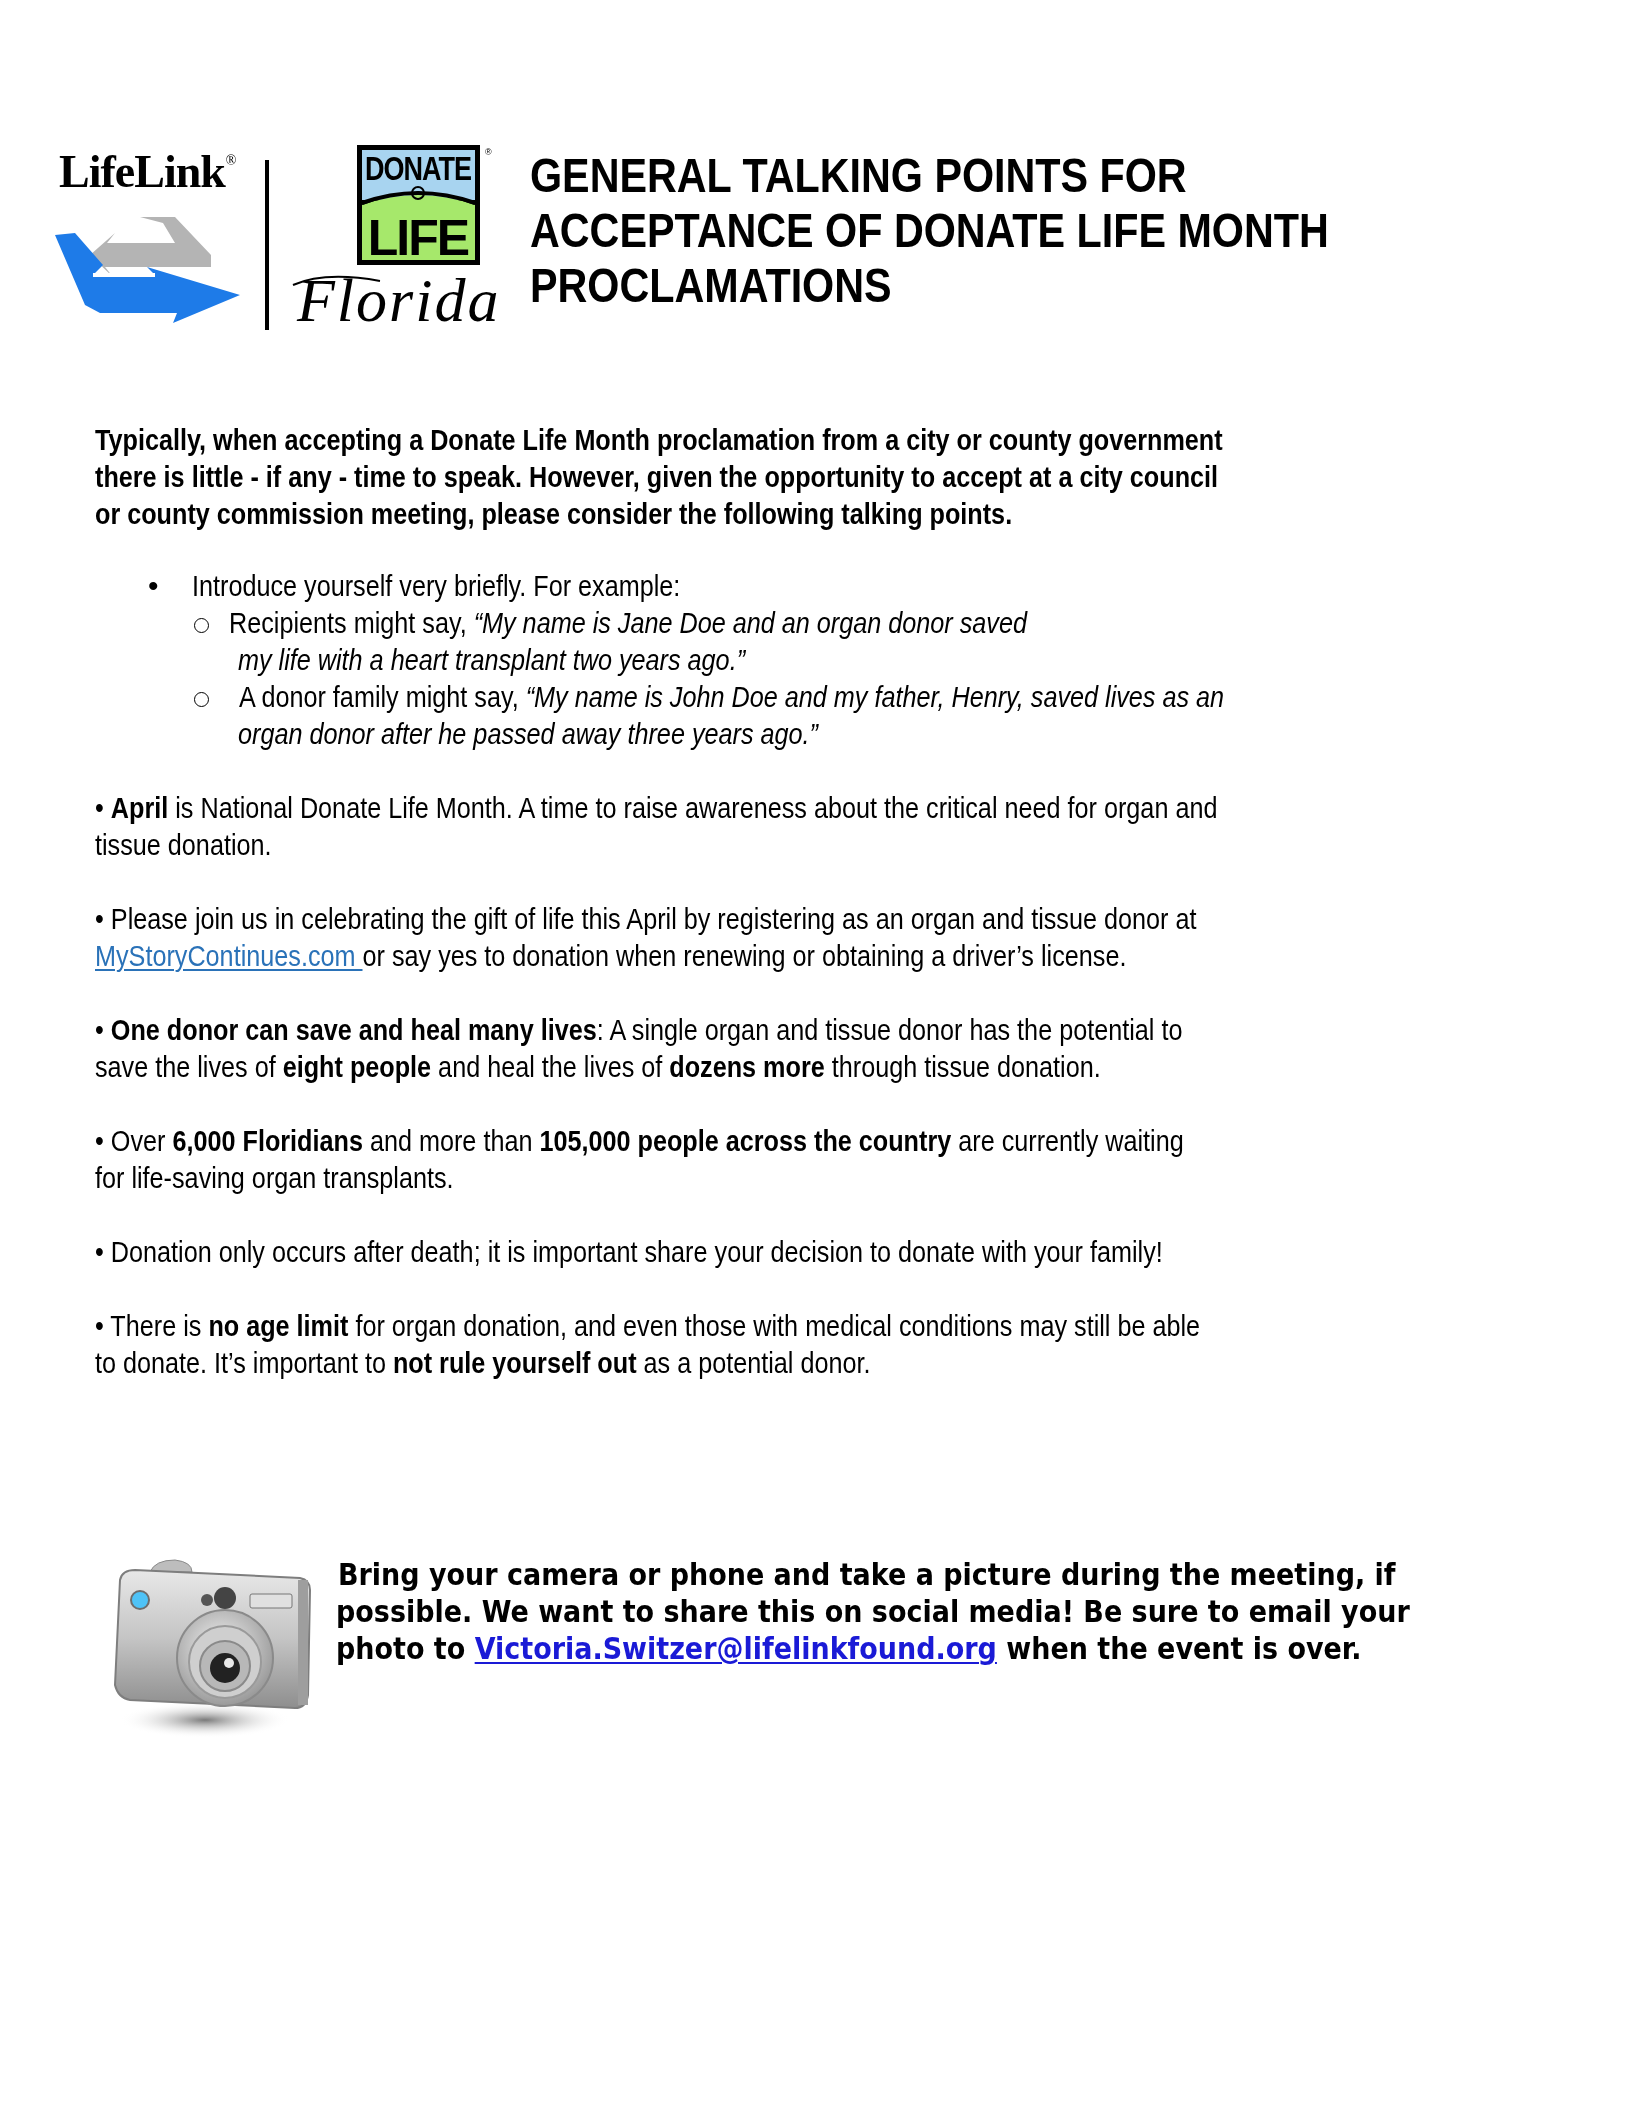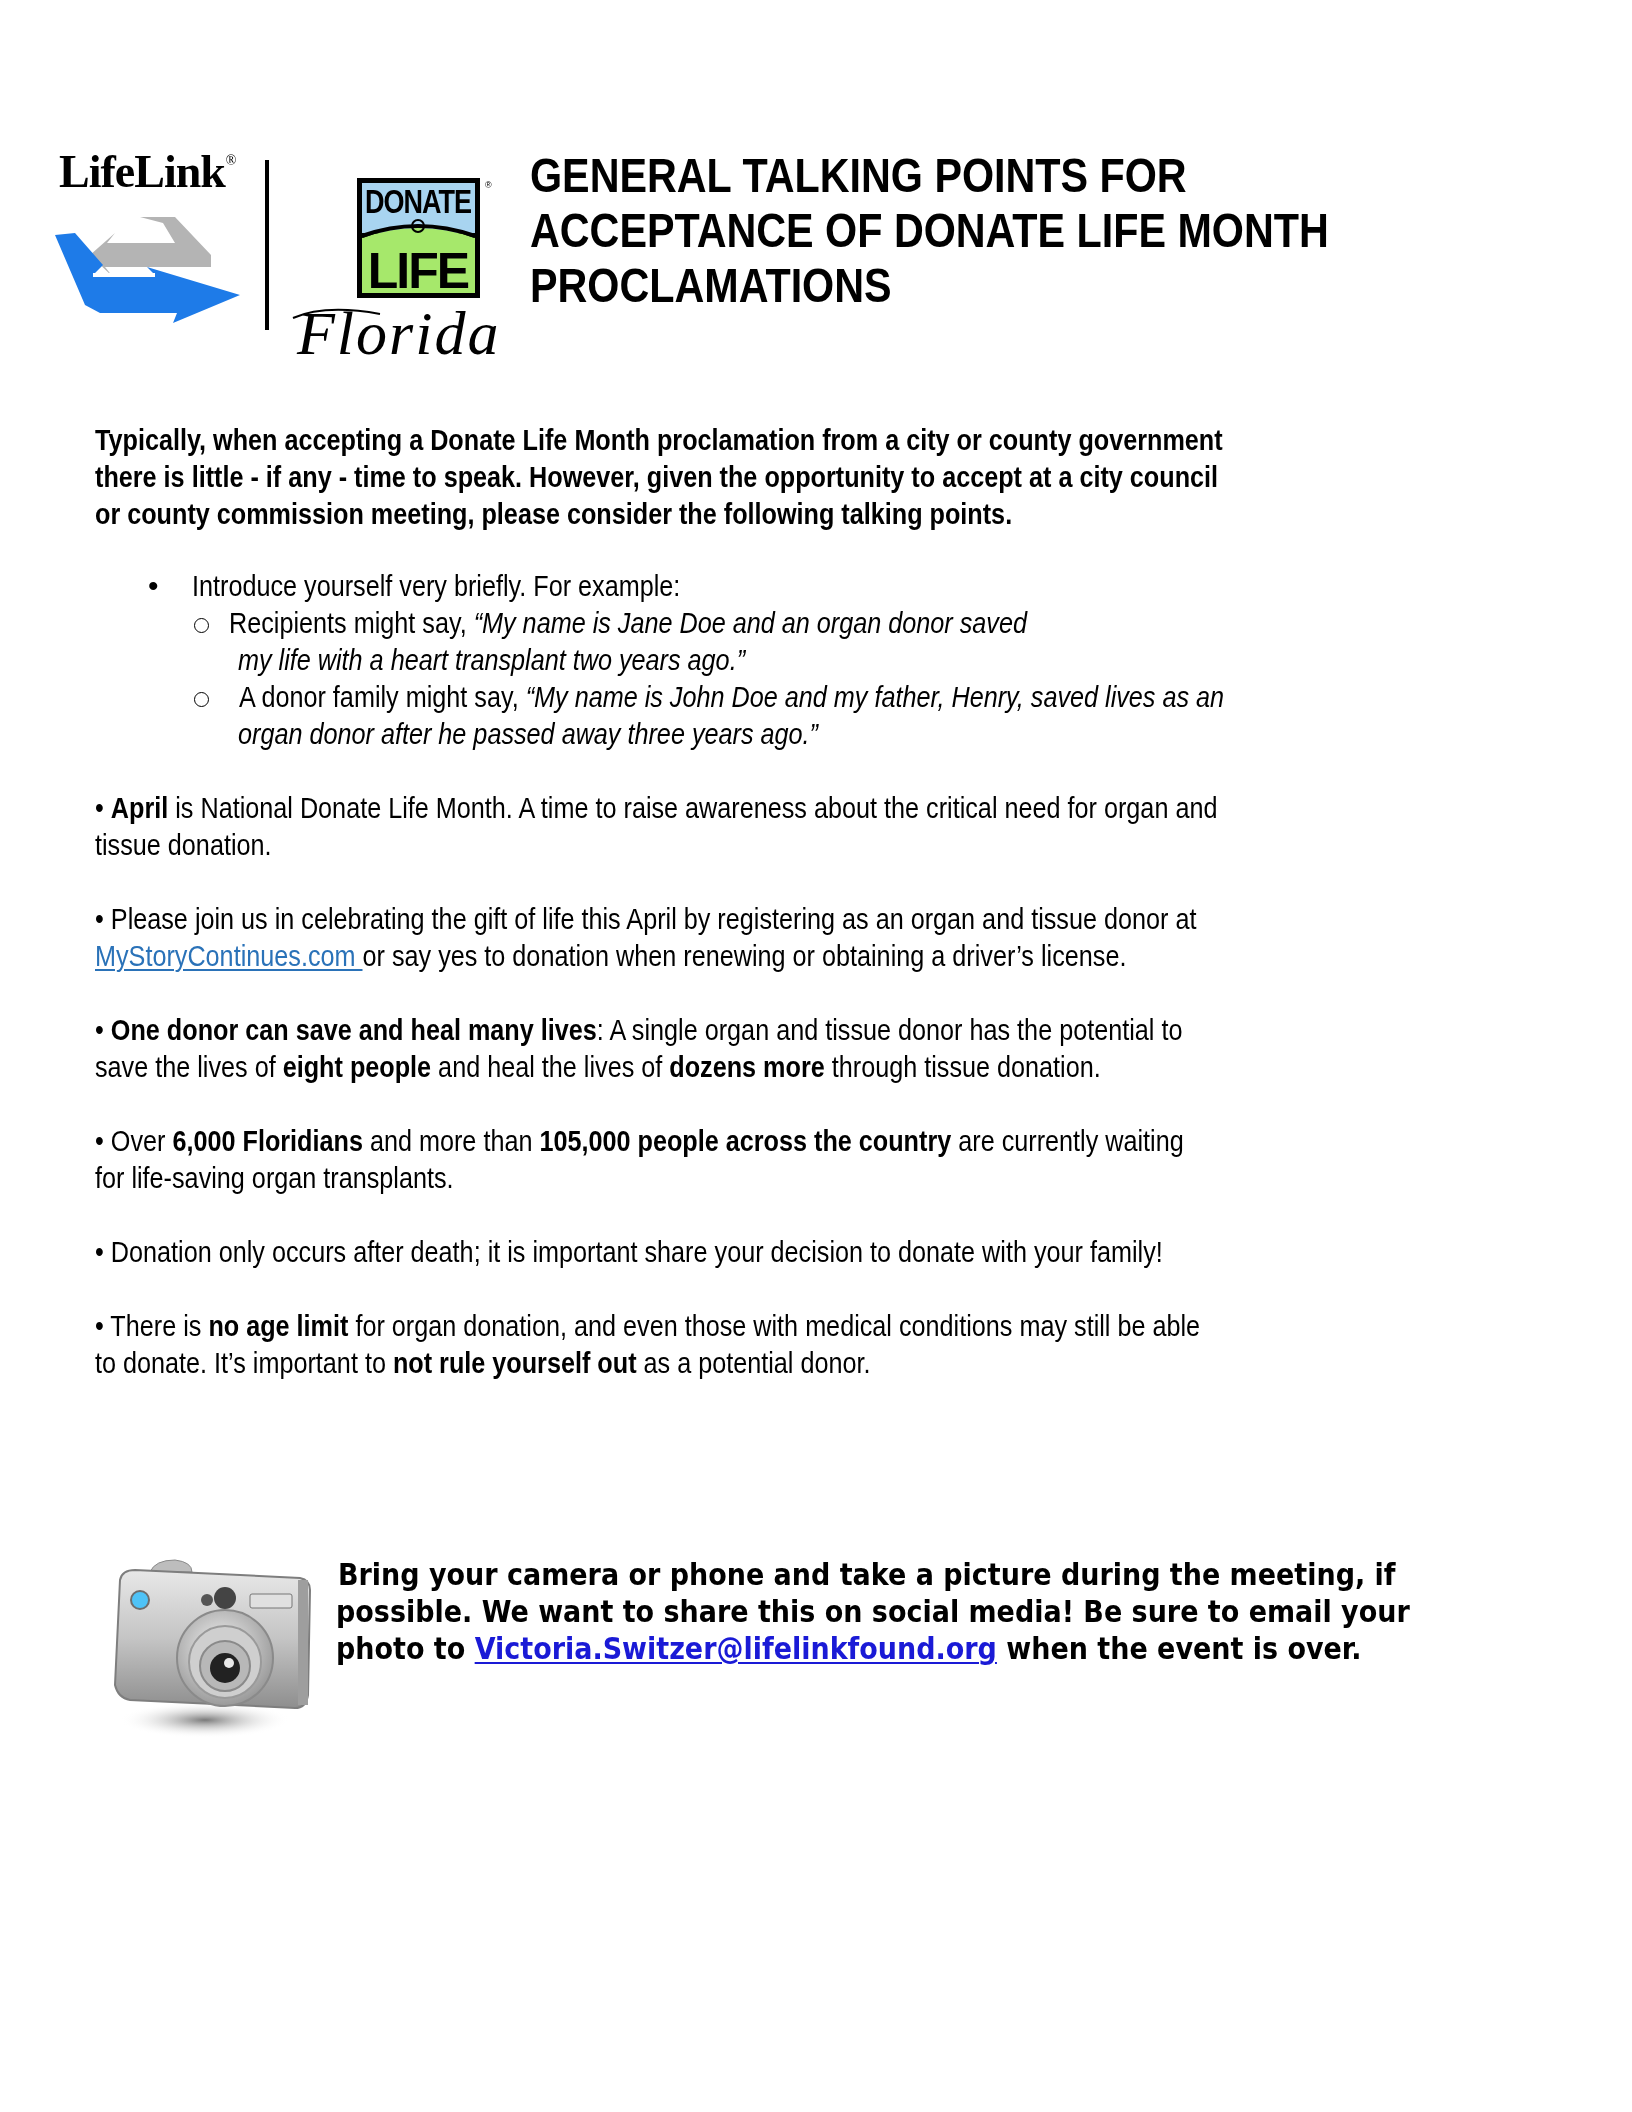--- a/index.html
+++ b/index.html
@@ -4,21 +4,21 @@
 <style>
   html, body { margin: 0; padding: 0; background: #ffffff; }
   body { width: 1632px; height: 2112px; position: relative; overflow: hidden; font-family: "Liberation Sans", sans-serif; color: #000; }
   .abs { position: absolute; }
 
   
   #lifelink-logo { left: 55px; top: 145px; width: 200px; height: 180px; }
   #lifelink-wordmark { position: absolute; left: 4px; top: 0px; font-family: "Liberation Serif", serif; font-weight: bold; font-size: 46px; letter-spacing: -1px; white-space: nowrap; }
   #lifelink-wordmark sup { font-size: 14px; font-weight: normal; vertical-align: 22px; margin-left: 1px; }
   #logo-divider { left: 265px; top: 160px; width: 4px; height: 170px; background: #000; }
-  #donate-life-logo { left: 285px; top: 143px; width: 230px; height: 190px; margin-top: 33px; }
+  #donate-life-logo { left: 285px; top: 143px; width: 230px; height: 190px; }
 
   
   #page-title { left: 530px; top: 148px; font-weight: bold; font-size: 48px; line-height: 55px; transform-origin: 0 0; transform: scaleX(0.86); white-space: nowrap; }
   #page-title div { white-space: nowrap; }
 
   
   .line { position: absolute; white-space: nowrap; font-size: 30px; line-height: 37px; transform-origin: 0 0; transform: scaleX(0.84); }
   .intro { font-weight: bold; }
   .b { font-weight: bold; }
   .i { font-style: italic; }

